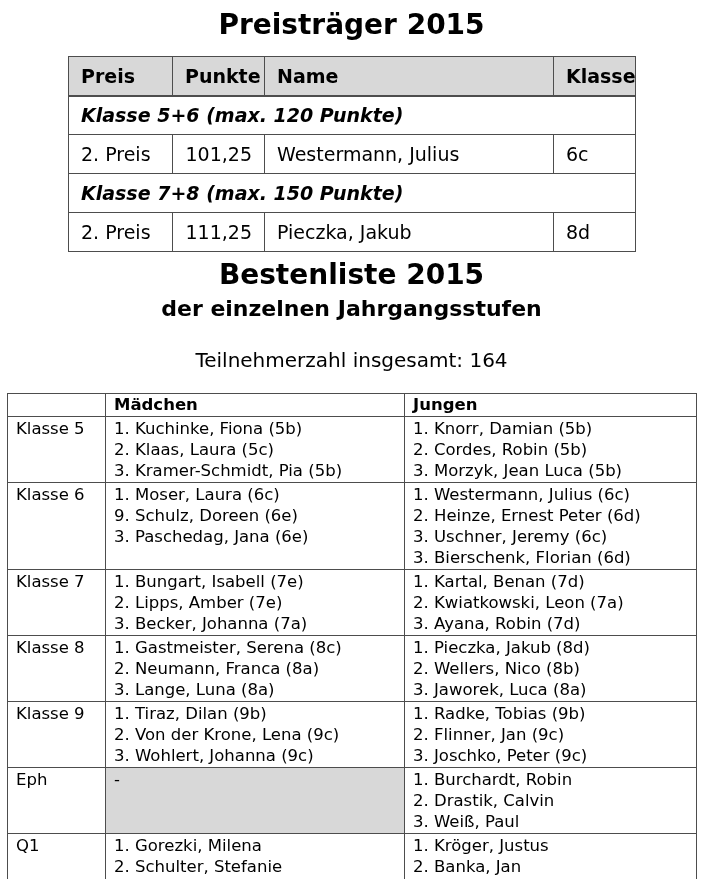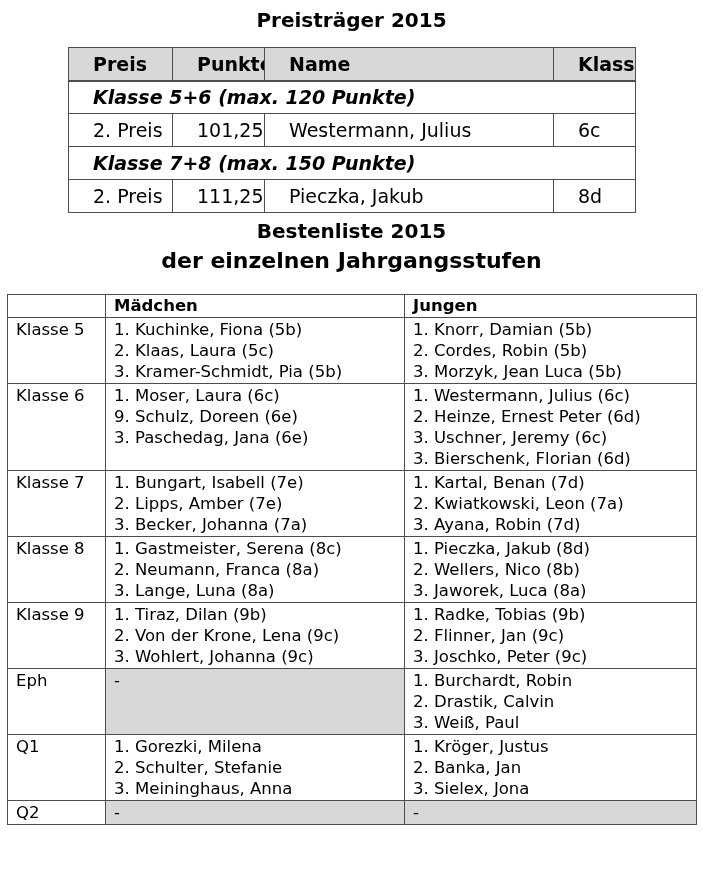--- a/index.html
+++ b/index.html
@@ -7,21 +7,21 @@
   body {
     width: 703px;
     height: 879px;
     font-family: "DejaVu Sans", "Liberation Sans", sans-serif;
     color: #000;
     overflow: hidden;
   }
   .page { padding-top: 9px; }
 
   h1.big-title {
-    font-size: 20px;
+    font-size: 28px;
     font-weight: bold;
     text-align: center;
     line-height: 1.15;
     letter-spacing: 0px;
   }
   h2.sub-title {
     font-size: 22px;
     font-weight: bold;
     text-align: center;
     margin-top: 5px;
@@ -36,22 +36,22 @@
   table { border-collapse: collapse; table-layout: fixed; }
   td, th { border: 1px solid var(--border, #4d4d4d); overflow: hidden; white-space: nowrap; }
 
   
   table.winners {
     margin: 15px 0 0 68px;
     width: 567px;
     font-size: 19px;
   }
   table.winners th, table.winners td {
-    padding: 1px 24px;
-    height: 33px;
+    padding: 1px 12px;
+    height: 39px;
     text-align: left;
     vertical-align: middle;
   }
   table.winners thead th {
     background: var(--shade, #d8d8d8);
     font-weight: bold;
     border-bottom-width: 2px;
   }
   table.winners td.group { font-weight: bold; font-style: italic; }
   table.winners td.num { text-align: right; }
@@ -121,20 +121,21 @@
           <td class="">Pieczka, Jakub</td>
           <td class="klasse">8d</td>
         </tr>
       </tbody>
     </table>
 
   <h1 class="big-title title-bestenliste">Bestenliste 2015</h1>
 
   <h2 class="sub-title">der einzelnen Jahrgangsstufen</h2>
 
+  <p class="participants">Teilnehmerzahl insgesamt: 164</p>
 
   <table class="best">
     <colgroup>
       <col style="width:98px">
       <col style="width:299px">
       <col style="width:292px">
     </colgroup>
   <thead>
         <tr>
           <th></th>

